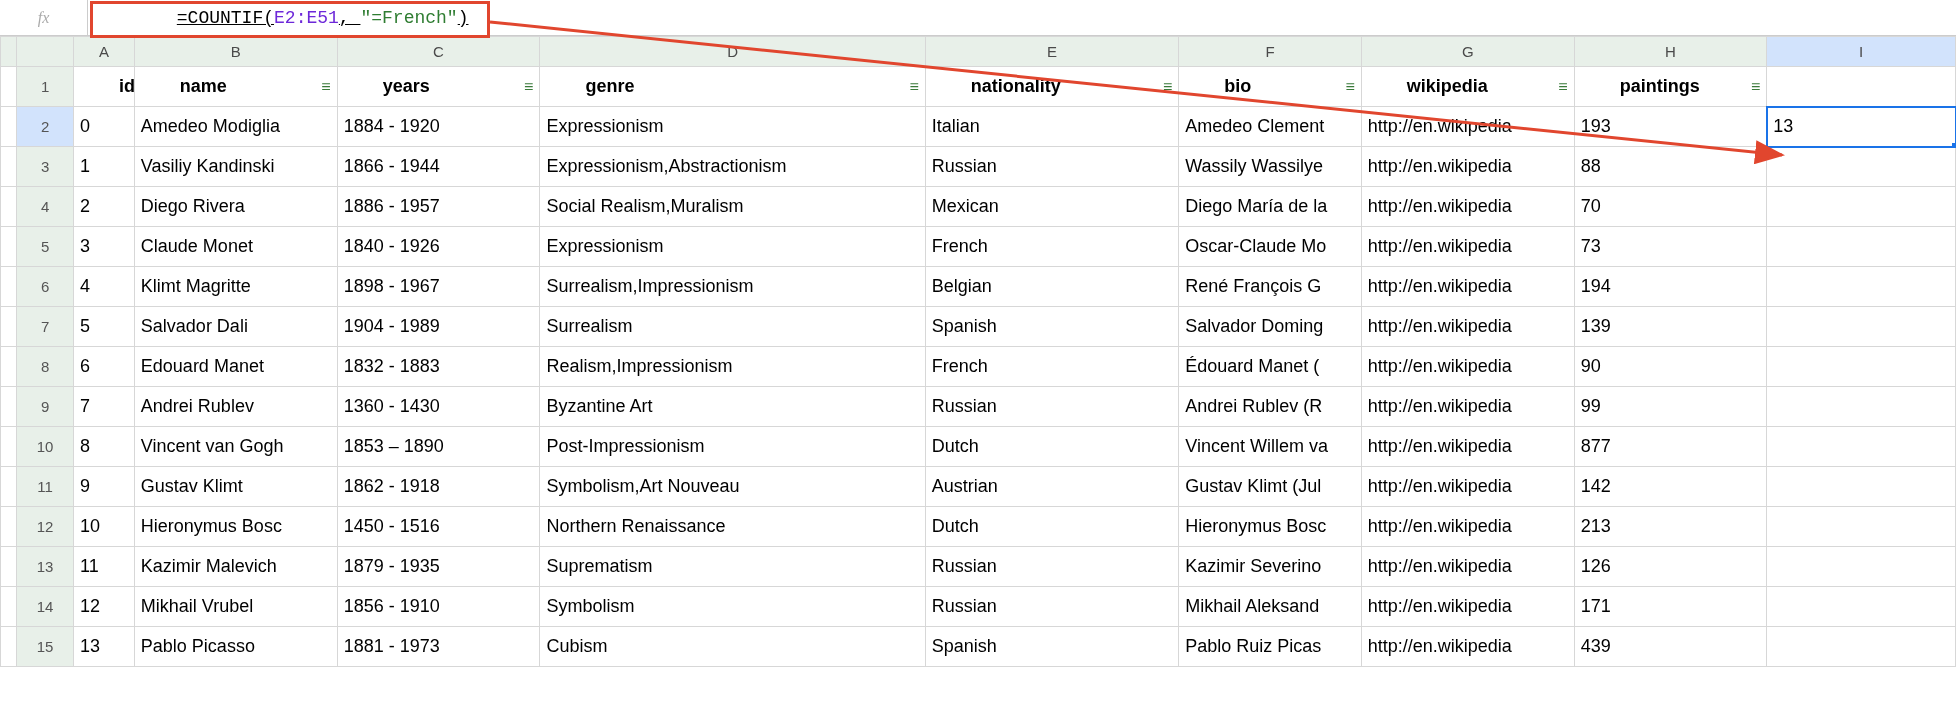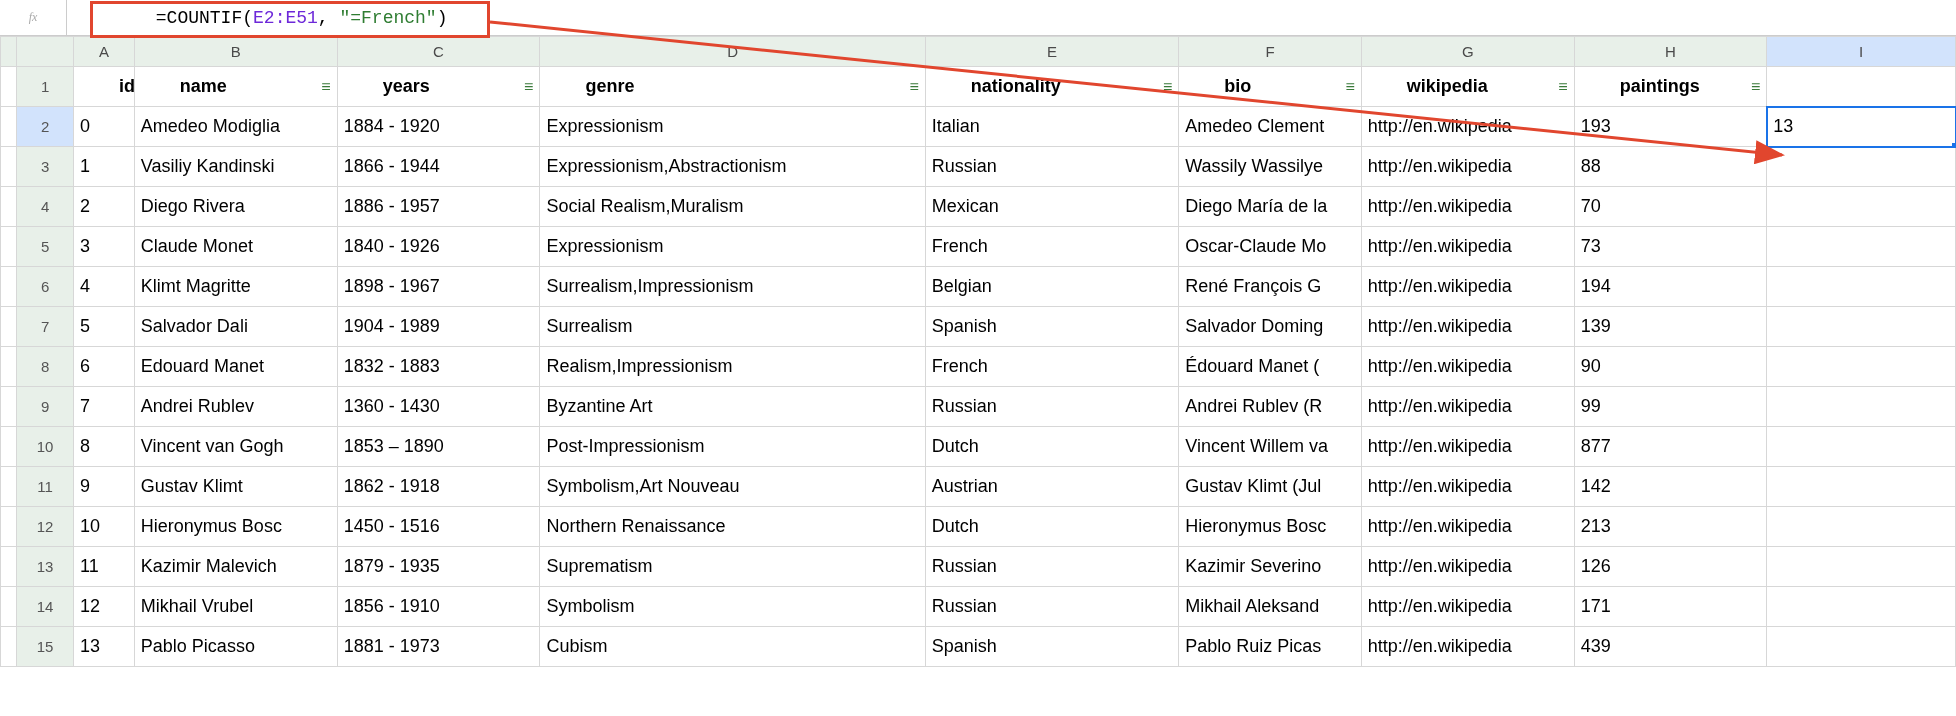--- a/index.html
+++ b/index.html
@@ -16,43 +16,43 @@
 
   
   .formula-bar {
     display: flex;
     align-items: center;
     height: 36px;
     border-bottom: 1px solid #ccc;
     background: #fff;
   }
   .fx-label {
-    width: 67px;
+    width: 88px;
     text-align: center;
     font-style: italic;
     color: #aaa;
-    font-size: 12px;
+    font-size: 16px;
     font-family: Georgia, serif;
     border-right: 1px solid #ccc;
     height: 100%;
     display:flex;
     align-items:center;
     justify-content:center;
   }
   .formula-input {
     flex: 1;
     height: 100%;
     padding: 0 24px;
     font-family: "Consolas","Courier New",monospace;
     font-size: 18px;
     display:flex;
     align-items:center;
     white-space: pre;
   }
-  .formula-text .t-black { color:#000; }
+  .formula-text .t-black { color:#000;text-decoration:underline; }
   .formula-text .t-orange { color:#6d28d9; }
   .formula-text .t-green { color:#2f7d32; }
 
   
   .formula-highlight {
     position: absolute;
     top: 1px;
     left: 90px;
     width: 400px;
     height: 37px;

